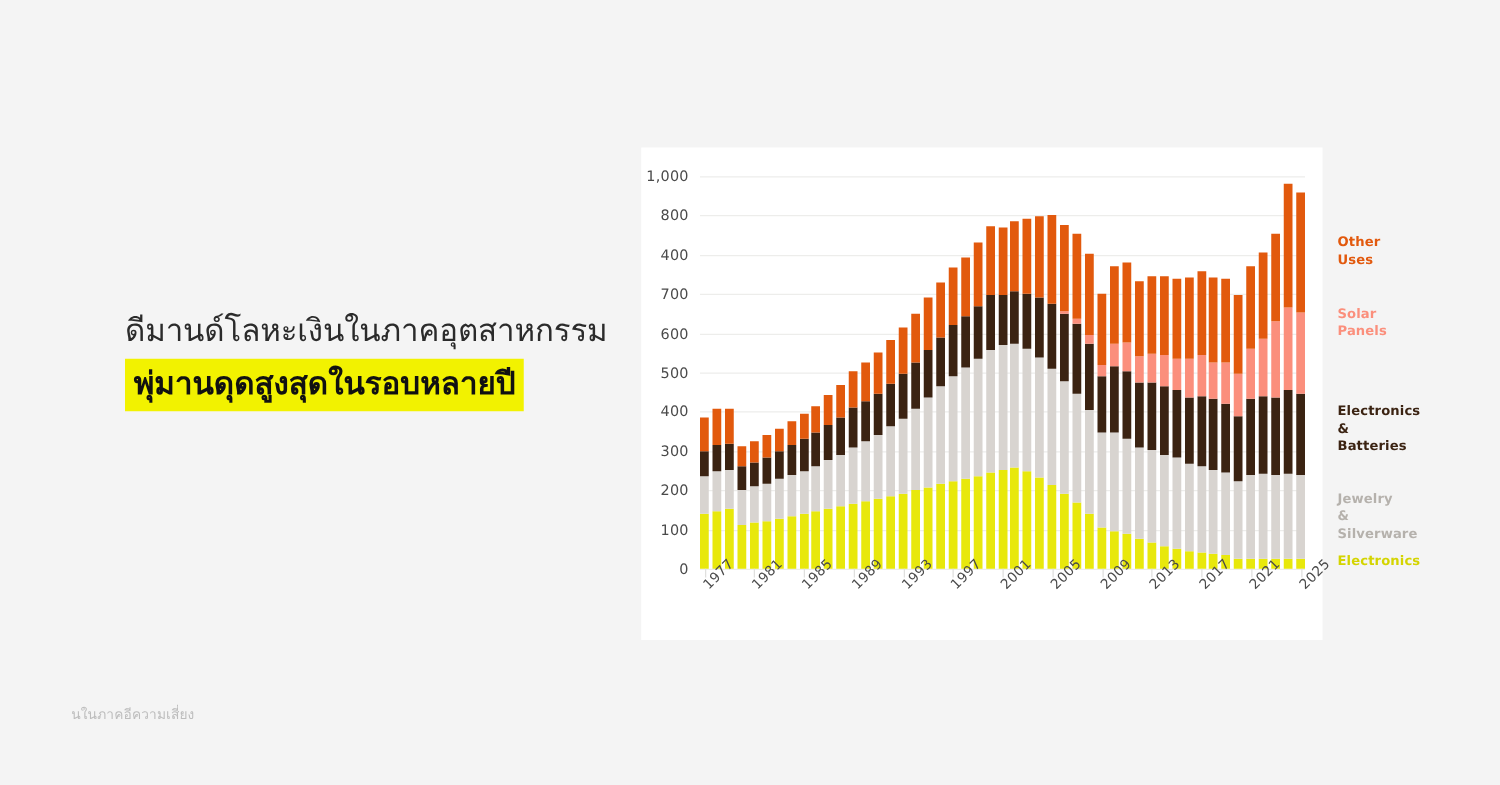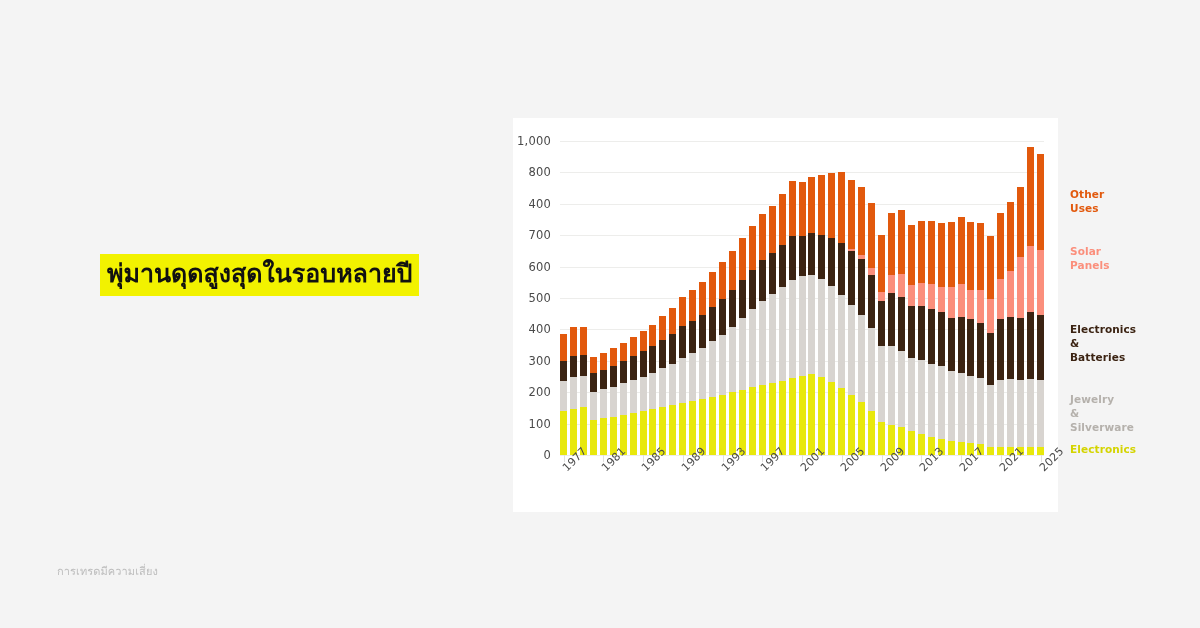--- a/index.html
+++ b/index.html
@@ -150,26 +150,27 @@
     line-height: 1.32;
     font-weight: 700;
     letter-spacing: 0.1px;
     white-space: pre-line;
   }
 </style>
 </head>
 <body>
 
 <div class="headline-block">
+  <div class="headline-line1">ดีมานด์โลหะเงินในภาคอุตสาหกรรม</div>
   <div class="headline-line2-wrap">
     <span class="headline-line2">พุ่มานดุดสูงสุดในรอบหลายปี</span>
   </div>
 </div>
 
-<div class="footer-note">การเทรดมีความเสี่ยง</div>
+<div class="footer-note">นในภาคอีความเสี่ยง</div>
 
 <div class="chart-panel">
   <div class="plot">
     <div id="gridlines">
         <div class="gridline" style="top: 314px;"></div>
         <div class="ytick" style="top: 314px;">0</div>
         <div class="gridline" style="top: 282.6px;"></div>
         <div class="ytick" style="top: 282.6px;">100</div>
         <div class="gridline" style="top: 251.2px;"></div>
         <div class="ytick" style="top: 251.2px;">200</div>

